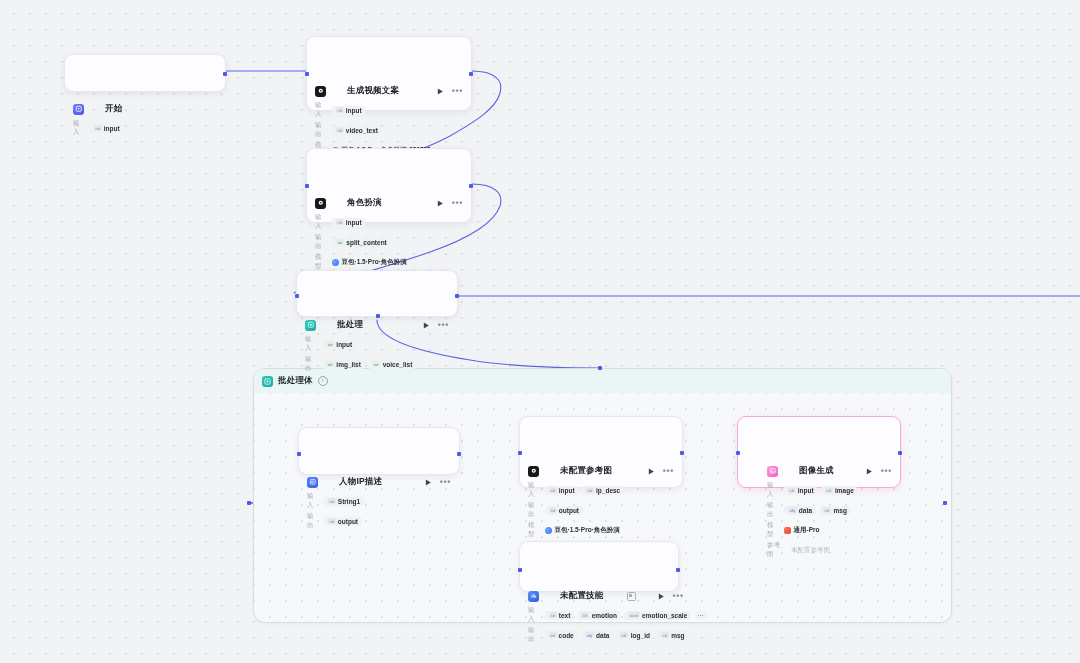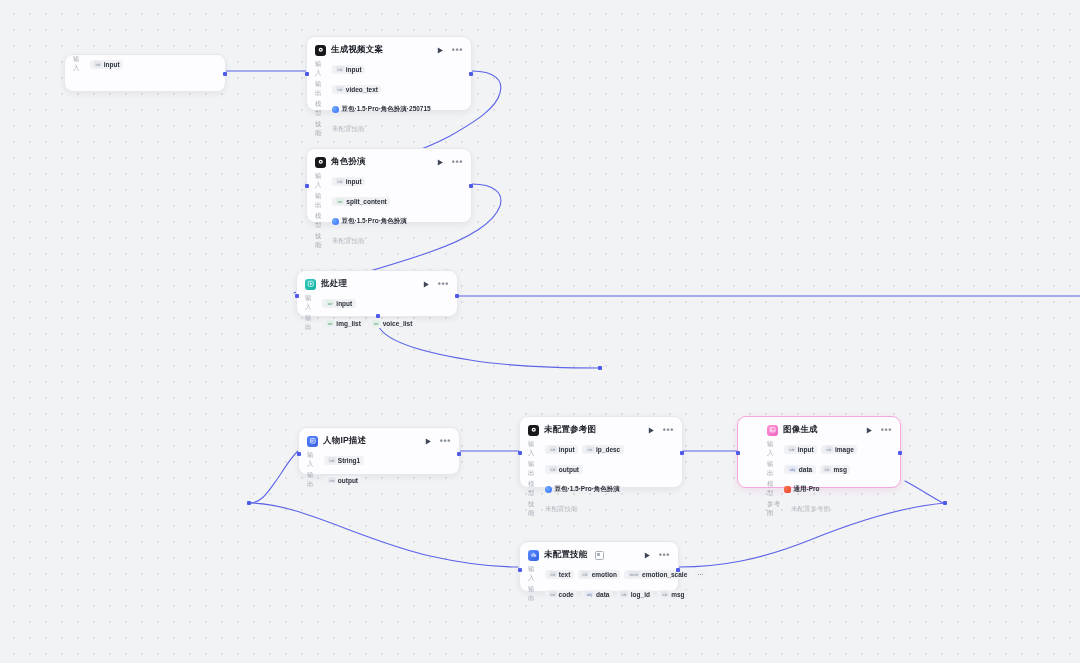--- a/index.html
+++ b/index.html
@@ -60,21 +60,22 @@
     border:1px solid #e6e8ee;
     border-radius:9px;
     box-shadow:0 2px 6px rgba(25,35,75,.07),0 0 0 .5px rgba(255,255,255,.6) inset;
     box-sizing:border-box;
     overflow:visible;
   }
   .node.pink{border-color:#f5a8dd;box-shadow:0 2px 7px rgba(214,60,160,.13);}
   .node-head{
     display:flex;align-items:center;
     padding:7px 8px 4px 8px;
-    gap:5px;
+    gap:21px;
+    margin-top:41px;
   }
   .nicon{
     width:11px;height:11px;border-radius:3px;flex:none;
     display:flex;align-items:center;justify-content:center;
   }
   .nicon svg{width:7.5px;height:7.5px;display:block;}
   .nicon.dark{background:#18181b;}
   .nicon.indigo{background:linear-gradient(135deg,#6c7bff,#4e5bd8);}
   .nicon.teal{background:linear-gradient(135deg,#33cabb,#12b0a4);}
   .nicon.blue{background:linear-gradient(135deg,#5b8cff,#2f5fe0);}
@@ -178,22 +179,44 @@
       <path d="M460,451 C480,451 500,451 519,451"></path>
 
       <path d="M683,451 C702,451 720,451 737,451"></path>
 
       <path d="M905,481 C920,489 932,497 943,503"></path>
 
       <path d="M679,567 C720,567 760,560 810,540 C862,519 910,506 945,503"></path>
     </g>
   </svg>
 
+  <div class="group" style="left:253px;top:368px;width:697px;height:253px;">
+    <div class="group-inner"></div>
+    <div class="group-head">
+      <span class="gicon">
+        <svg viewBox="0 0 12 12">
+            <rect x="1.5" y="1.5" width="9" height="9" rx="1.6" fill="none" stroke="#fff" stroke-width="1.3"></rect>
+            <circle cx="6" cy="6" r="1.6" fill="#fff"></circle>
+          </svg>
+      </span>
+      <span class="group-title">批处理体</span>
+      <span class="info-icon">i</span>
+    </div>
+  </div>
 
   <div class="node" style="left:64px;top:54px;width:162px;height:38px;">
+    <div class="node-head">
+      <span class="nicon indigo">
+        <svg viewBox="0 0 12 12">
+            <rect x="2" y="2" width="8" height="8" rx="1.4" fill="none" stroke="#fff" stroke-width="1.3"></rect>
+            <path d="M5 4.3 L8 6 L5 7.7 Z" fill="#fff"></path>
+          </svg>
+      </span>
+      <span class="node-title">开始</span>
+    </div>
     <div class="node-body">
       <div class="row">
         <span class="row-label">输入</span>
         <span class="pill">
           <span class="tbadge">str</span>
           <span>input</span>
         </span>
       </div>
     </div>
     <span class="port right" style="top:17px;"></span>

